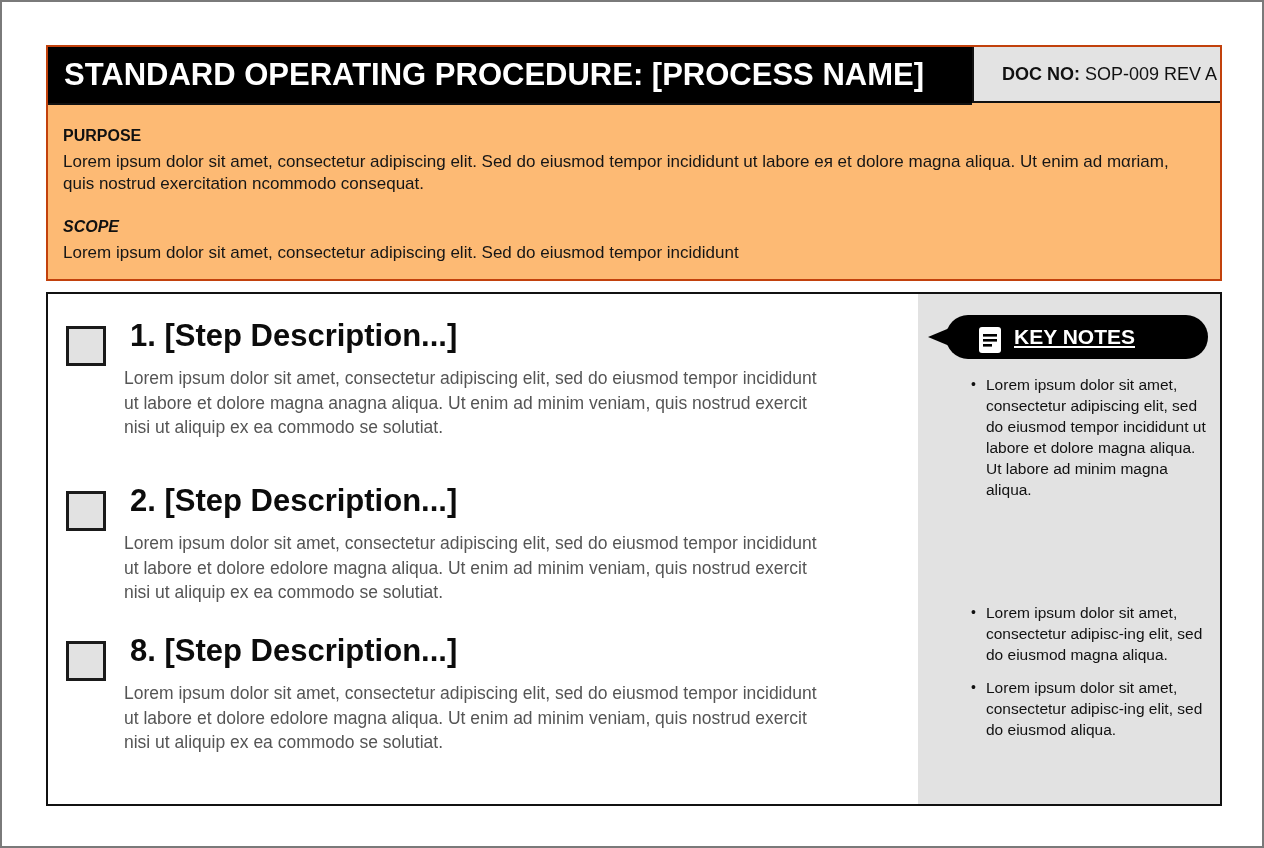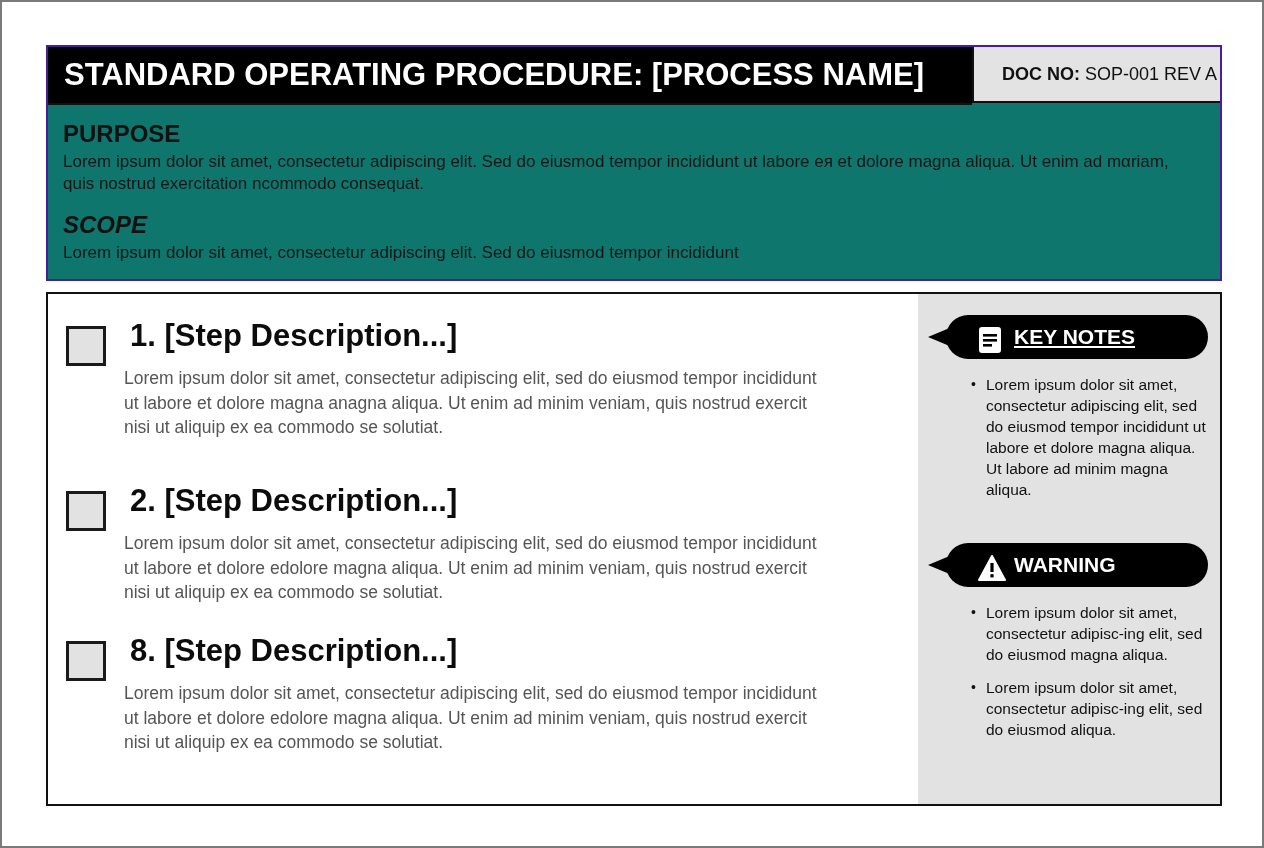--- a/index.html
+++ b/index.html
@@ -13,22 +13,22 @@
     .page {
       position: absolute; left: 0; top: 0;
       width: 1264px; height: 848px;
       border: 2px solid #7a7a7a;
       background: #fff;
     }
     
     .header-block {
       position: absolute; left: 44px; top: 43px;
       width: 1176px; height: 236px;
-      border: 2px solid #4c1d95;
-      background: #0f766e;
+      border: 2px solid #c2410c;
+      background: #fdba74;
     }
     .title-bar {
       position: absolute; left: 0; top: 0;
       width: 924px; height: 56px;
       background: #000;
       color: #fff;
       font-weight: bold;
       font-size: 31px;
       line-height: 56px;
       padding-left: 16px;
@@ -45,21 +45,21 @@
       line-height: 54px;
       padding-left: 12px;
       white-space: nowrap;
     }
     .doc-no .label { font-weight: bold; margin-left: 16px; }
     .title-underline {
       position: absolute; left: 0; top: 56px; width: 924px; height: 2px; background: #111;
     }
     .section-heading {
       position: absolute; left: 15px;
-      font-weight: bold; font-size: 24px;
+      font-weight: bold; font-size: 16px; margin-top: 7px;
     }
     .section-text {
       position: absolute; left: 15px; width: 1130px;
       font-size: 17px; line-height: 22px;
       color: #161616;
     }
 
     
     .body-block {
       position: absolute; left: 44px; top: 290px;
@@ -141,21 +141,21 @@
   </style>
 </head>
 <body>
 
 <div class="page">
 
   <div class="header-block">
     <div class="title-bar">STANDARD OPERATING PROCEDURE: [PROCESS NAME]</div>
     <div class="title-underline"></div>
     <div class="doc-no">
-      <span class="label">DOC NO:</span><span> SOP-001 REV A</span>
+      <span class="label">DOC NO:</span><span> SOP-009 REV A</span>
     </div>
 
     <div class="section-heading" style="top:73px;">PURPOSE</div>
     <div class="section-text" style="top:104px;">Lorem ipsum dolor sit amet, consectetur adipiscing elit. Sed do eiusmod tempor incididunt ut labore eᴙ et dolore magna aliqua. Ut enim ad mαriam, quis nostrud exercitation ncommodo consequat.</div>
 
     <div class="section-heading" style="top:164px;font-style:italic;">SCOPE</div>
     <div class="section-text" style="top:195px;">Lorem ipsum dolor sit amet, consectetur adipiscing elit. Sed do eiusmod tempor incididunt</div>
   </div>
 
   <div class="body-block">
@@ -188,29 +188,19 @@
             <rect x="5" y="12" width="14" height="2.6" fill="#000"></rect>
             <rect x="5" y="17" width="9" height="2.6" fill="#000"></rect>
           </svg>
         </span>
         <span>KEY NOTES</span>
       </div>
       <ul class="bullet-list" style="top:80px;">
         <li>Lorem ipsum dolor sit amet, consectetur adipiscing elit, sed do eiusmod tempor incididunt ut labore et dolore magna aliqua. Ut labore ad minim magna aliqua.</li>
       </ul>
 
-      <div class="callout" style="top:249px;">
-        <span class="callout-icon">
-          <svg width="28" height="26" viewBox="0 0 28 26">
-            <path d="M14 1 L27 25 L1 25 Z" fill="#fff" stroke="#fff" stroke-width="2" stroke-linejoin="round"></path>
-            <rect x="12.4" y="8" width="3.2" height="9" fill="#000"></rect>
-            <rect x="12.4" y="19.2" width="3.2" height="3.2" fill="#000"></rect>
-          </svg>
-        </span>
-        <span>WARNING</span>
-      </div>
       <ul class="bullet-list" style="top:308px;">
         <li>Lorem ipsum dolor sit amet, consectetur adipisc-ing elit, sed do eiusmod magna aliqua.</li>
         <li>Lorem ipsum dolor sit amet, consectetur adipisc-ing elit, sed do eiusmod aliqua.</li>
       </ul>
     </div>
   </div>
 </div>
 
 </body></html>

